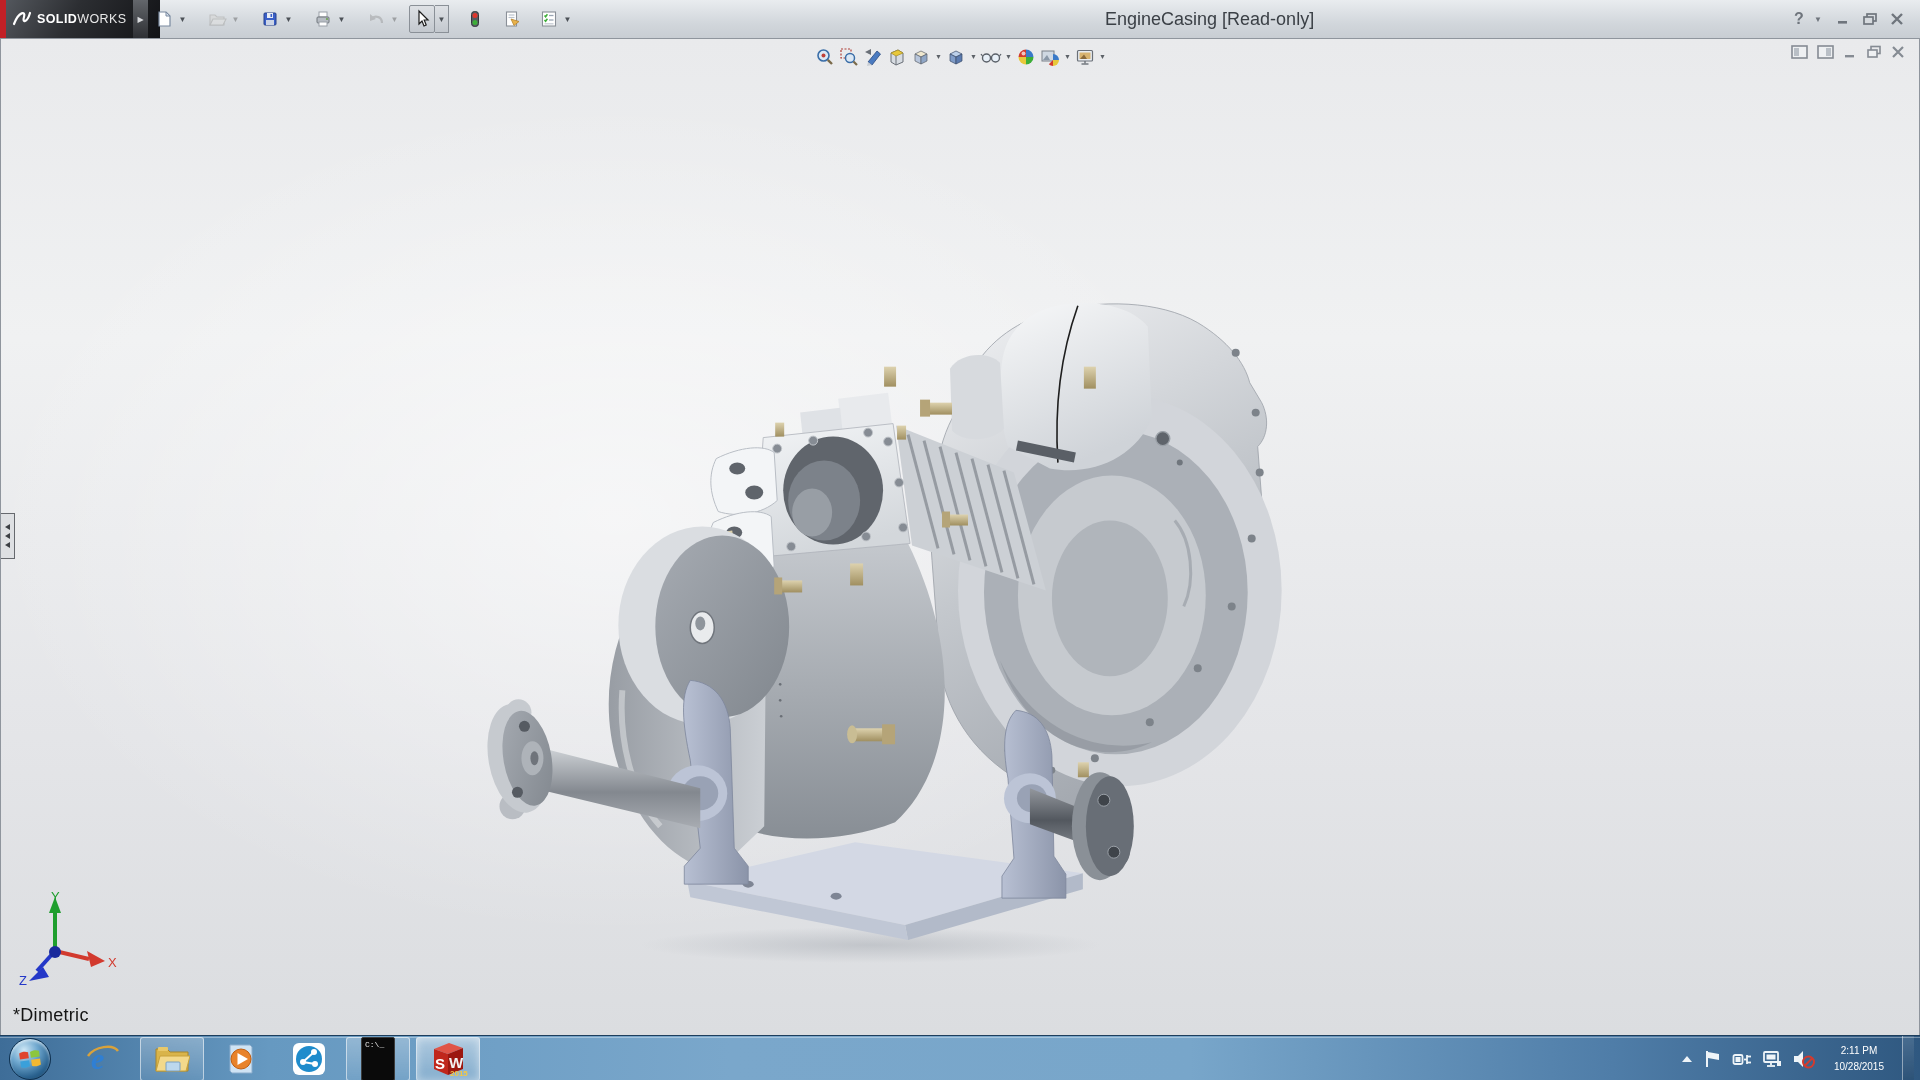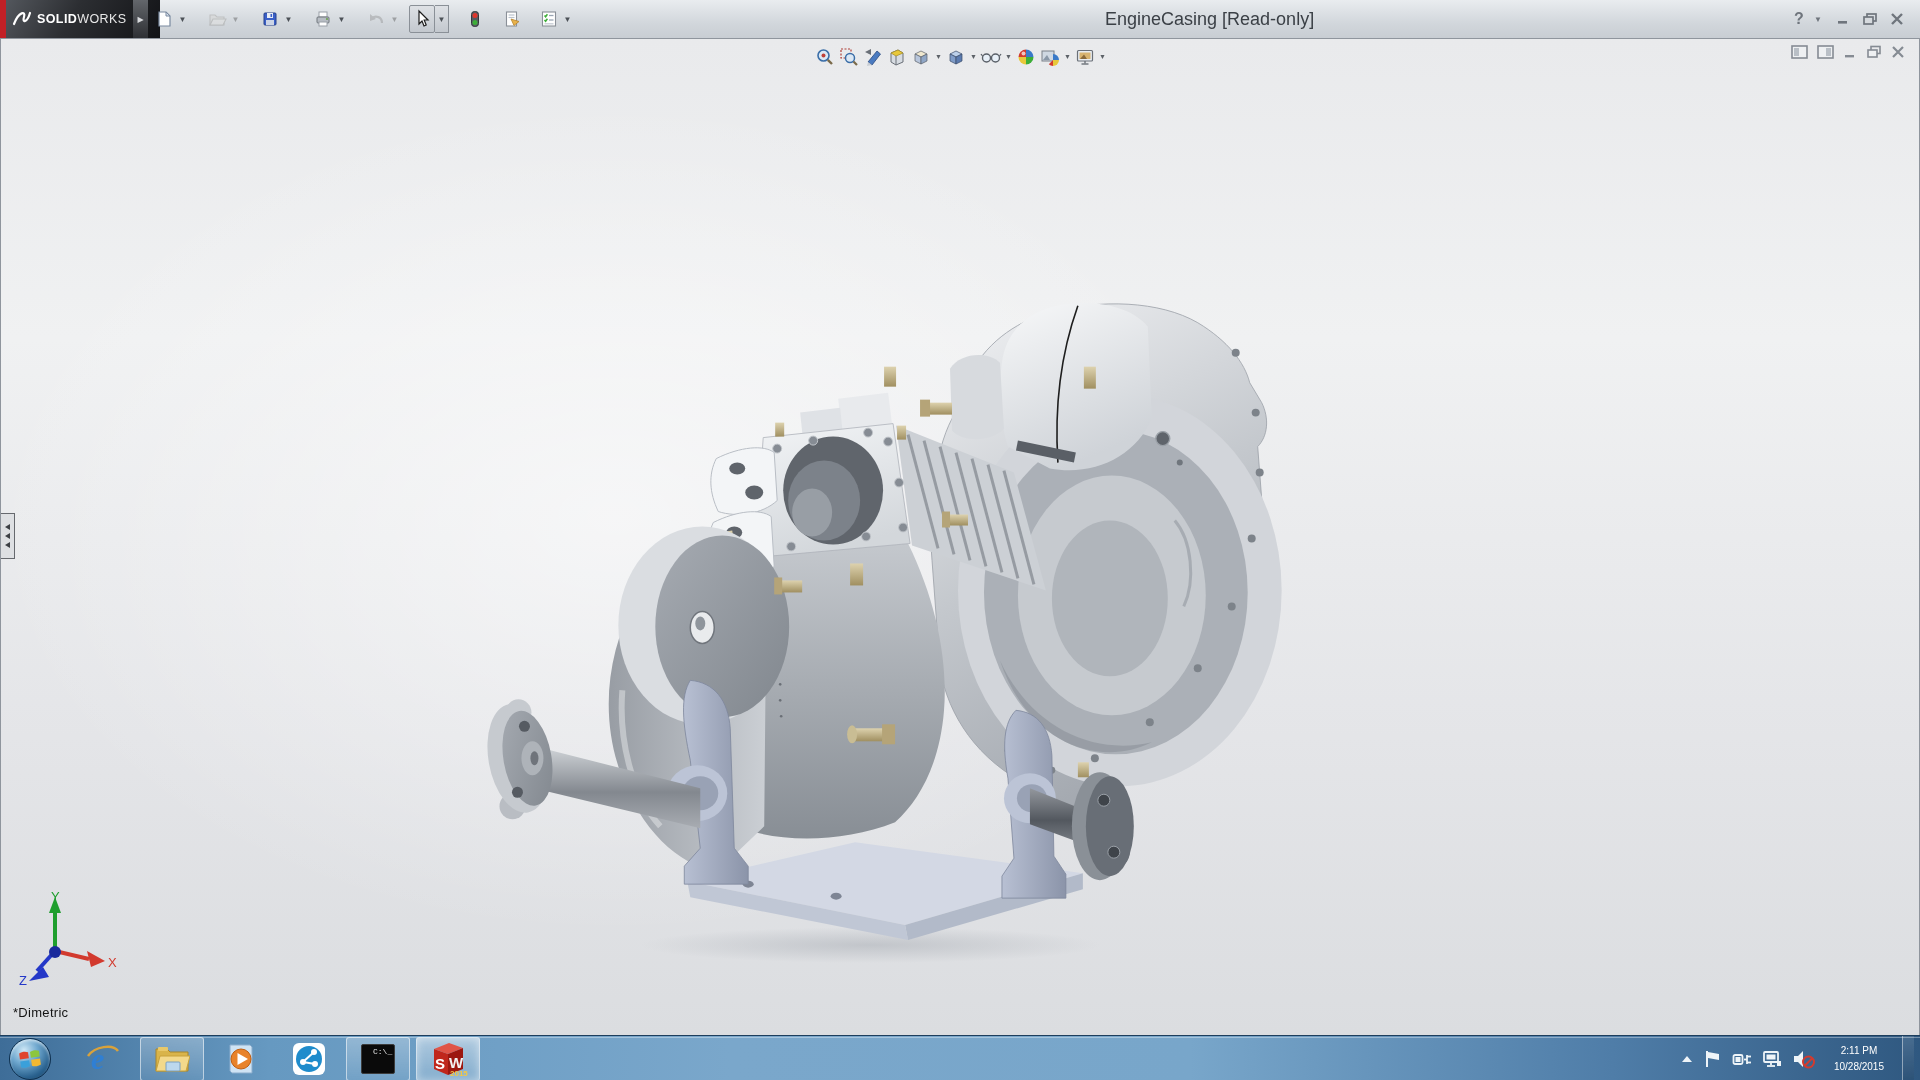--- a/index.html
+++ b/index.html
@@ -37,41 +37,41 @@
       radial-gradient(ellipse 900px 600px at 32% 48%, rgba(255,255,255,.55), rgba(255,255,255,0) 70%),
       linear-gradient(#e9eaec 0%, #f0f1f2 30%, #e4e5e8 70%, #dbdde0 100%);}
   .modelsvg{position:absolute;inset:0;width:100%;height:100%;}
   .headsup{position:absolute;left:812px;top:4px;height:27px;display:flex;align-items:center;}
   .hu-btn{width:24px;height:26px;display:flex;align-items:center;justify-content:center;}
   .hu-dd{width:11px;height:26px;display:flex;align-items:center;justify-content:center;font-size:7px;color:#5c6167;}
   .doc-controls{position:absolute;right:14px;top:6px;display:flex;align-items:center;gap:9px;}
   .left-tab{position:absolute;left:0;top:474px;width:13px;height:44px;background:#dee0e3;border:1px solid #66696e;border-left:none;
     display:flex;flex-direction:column;align-items:center;justify-content:center;gap:3px;}
   .left-tab i{width:0;height:0;border-top:3px solid transparent;border-bottom:3px solid transparent;border-right:5px solid #3d4045;}
-  .view-label{position:absolute;left:12px;bottom:15px;font-size:13px;color:#141414;letter-spacing:.3px;}
+  .view-label{position:absolute;left:12px;bottom:9px;font-size:18px;color:#141414;letter-spacing:.3px;}
   .triad{position:absolute;left:14px;bottom:46px;}
 
   
   .taskbar{position:absolute;left:0;top:1035px;width:1920px;height:45px;
     background:linear-gradient(90deg,#3e6d98 0%,#6699c1 14%,#7aa7cb 38%,#78a6ca 62%,#4f7da8 84%,#2f5880 100%);
     border-top:1px solid #1e3e5c;display:flex;align-items:center;}
   .taskbar::before{content:"";position:absolute;left:0;top:1px;width:100%;height:1px;background:rgba(255,255,255,.35);}
   .start{width:44px;height:44px;margin-left:8px;position:relative;display:flex;align-items:center;justify-content:center;}
   .orb{width:40px;height:40px;border-radius:50%;border:1px solid #0d2f4e;
     background:radial-gradient(circle at 35% 28%, #cfe8f6 0%, #6fa8cf 35%, #2a628f 70%, #123a5c 100%);
     display:flex;align-items:center;justify-content:center;box-shadow:inset 0 2px 3px rgba(255,255,255,.6);}
   .tb-item{width:62px;height:42px;display:flex;align-items:center;justify-content:center;margin-left:6px;border-radius:3px;position:relative;}
   .tb-item.open{border:1px solid rgba(255,255,255,.55);background:linear-gradient(rgba(255,255,255,.28),rgba(255,255,255,.06));}
   .tb-item.active{background:linear-gradient(rgba(255,255,255,.45),rgba(255,255,255,.15));box-shadow:inset 0 0 8px rgba(255,255,255,.5);}
   .spacer{flex:1;}
   .tray{display:flex;align-items:center;gap:10px;margin-right:6px;}
   .clock{color:#fff;font-size:10px;text-align:center;line-height:16px;margin-left:8px;margin-right:8px;}
   .show-desktop{width:11px;height:45px;border-left:1px solid rgba(255,255,255,.45);background:linear-gradient(rgba(255,255,255,.12),rgba(0,0,0,.08));}
-  .cmdface{width:34px;height:30px;background:#0a0a0a;border:1px solid #3c3c3c;border-radius:2px;color:#e8e8e8;
-    font-family:"Liberation Mono",monospace;font-size:8px;padding:2px 0 0 11px;box-sizing:border-box;}
+  .cmdface{width:34px;height:44px;background:#0a0a0a;border:1px solid #3c3c3c;border-radius:2px;color:#e8e8e8;
+    font-family:"Liberation Mono",monospace;font-size:8px;padding:2px 0 0 3px;box-sizing:border-box;}
 </style>
 </head>
 <body>
 
 <div class="screen">
 
   <div class="titlebar">
     <div class="logo-band">
       <div class="logo-red"></div>
       <svg class="logo-glyph" width="20" height="20" viewBox="0 0 20 20">

